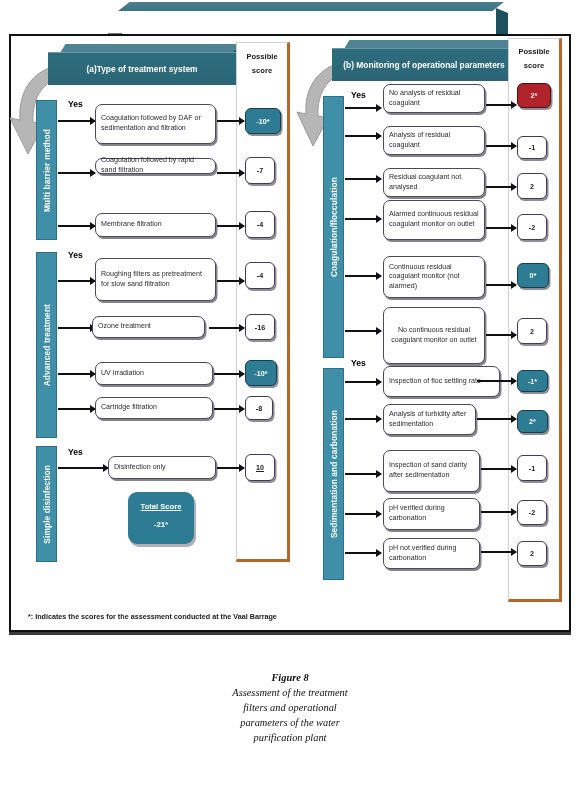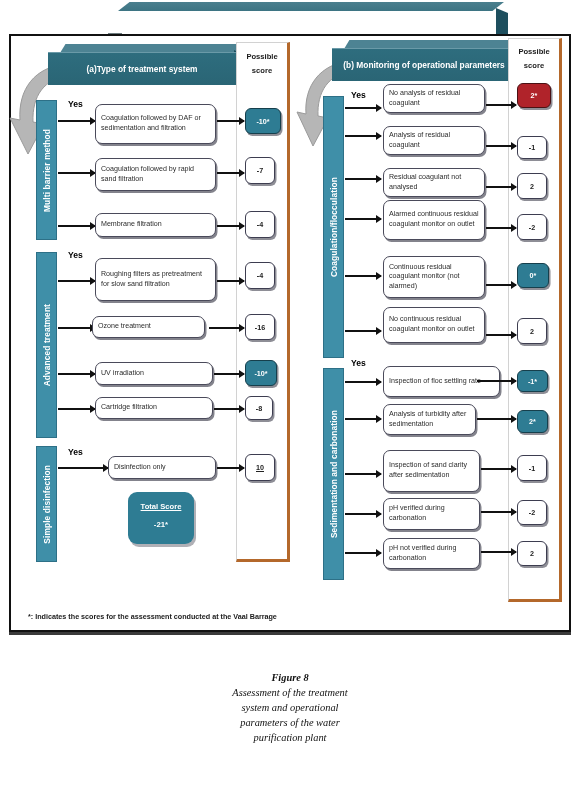--- a/index.html
+++ b/index.html
@@ -145,21 +145,21 @@
 <div class="yes" style="left:68px;top:447px;">Yes</div>
 
 <div class="arrow" style="left:58px;top:120px;width:37px;"></div>
 <div class="item" style="left:95px;top:104px;width:121px;height:40px;">
   <span>Coagulation followed by DAF or sedimentation and filtration</span>
 </div>
 <div class="arrow" style="left:217px;top:120px;width:27px;"></div>
 <div class="pill teal" style="left:245px;top:108px;width:36px;height:26px;">-10*</div>
 
 <div class="arrow" style="left:58px;top:172px;width:37px;"></div>
-<div class="item" style="left:95px;top:158px;width:121px;height:33px;">
+<div class="item" style="left:95px;top:158px;width:121px;height:16px;">
   <span>Coagulation followed by rapid sand filtration</span>
 </div>
 <div class="arrow" style="left:217px;top:172px;width:27px;"></div>
 <div class="pill plain" style="left:245px;top:157px;width:30px;height:27px;">-7</div>
 
 <div class="arrow" style="left:58px;top:225px;width:37px;"></div>
 <div class="item" style="left:95px;top:213px;width:121px;height:24px;">
   <span>Membrane filtration</span>
 </div>
 <div class="arrow" style="left:217px;top:225px;width:27px;"></div>
@@ -257,21 +257,21 @@
 <div class="pill plain" style="left:517px;top:214px;width:30px;height:26px;">-2</div>
 
 <div class="arrow" style="left:345px;top:275px;width:36px;"></div>
 <div class="item" style="left:383px;top:256px;width:102px;height:42px;">
   <span>Continuous residual coagulant monitor (not alarmed)</span>
 </div>
 <div class="arrow" style="left:486px;top:284px;width:30px;"></div>
 <div class="pill teal" style="left:517px;top:263px;width:32px;height:25px;">0*</div>
 
 <div class="arrow" style="left:345px;top:330px;width:36px;"></div>
-<div class="item" style="left:383px;top:307px;width:102px;height:36px;">
+<div class="item" style="left:383px;top:307px;width:102px;height:57px;text-align:center;">
   <span>No continuous residual coagulant monitor on outlet</span>
 </div>
 <div class="arrow" style="left:486px;top:334px;width:30px;"></div>
 <div class="pill plain" style="left:517px;top:318px;width:30px;height:26px;">2</div>
 
 <div class="arrow" style="left:345px;top:381px;width:36px;"></div>
 <div class="item" style="left:383px;top:366px;width:117px;height:31px;">
   <span>Inspection of floc settling rate</span>
 </div>
 <div class="arrow" style="left:477px;top:380px;width:39px;"></div>
@@ -303,14 +303,14 @@
   <span>pH not verified during carbonation</span>
 </div>
 <div class="arrow" style="left:481px;top:551px;width:35px;"></div>
 <div class="pill plain" style="left:517px;top:541px;width:30px;height:25px;">2</div>
 
 <div id="footnote">*: Indicates the scores for the assessment conducted at the Vaal Barrage</div>
 <div id="footrule"></div>
 
 <div id="caption">
   <b>Figure 8</b>
-  <span>Assessment of the treatment system and operational parameters of the water purification plant</span>
+  <span>Assessment of the treatment filters and operational parameters of the water purification plant</span>
 </div>
 
 </body></html>

